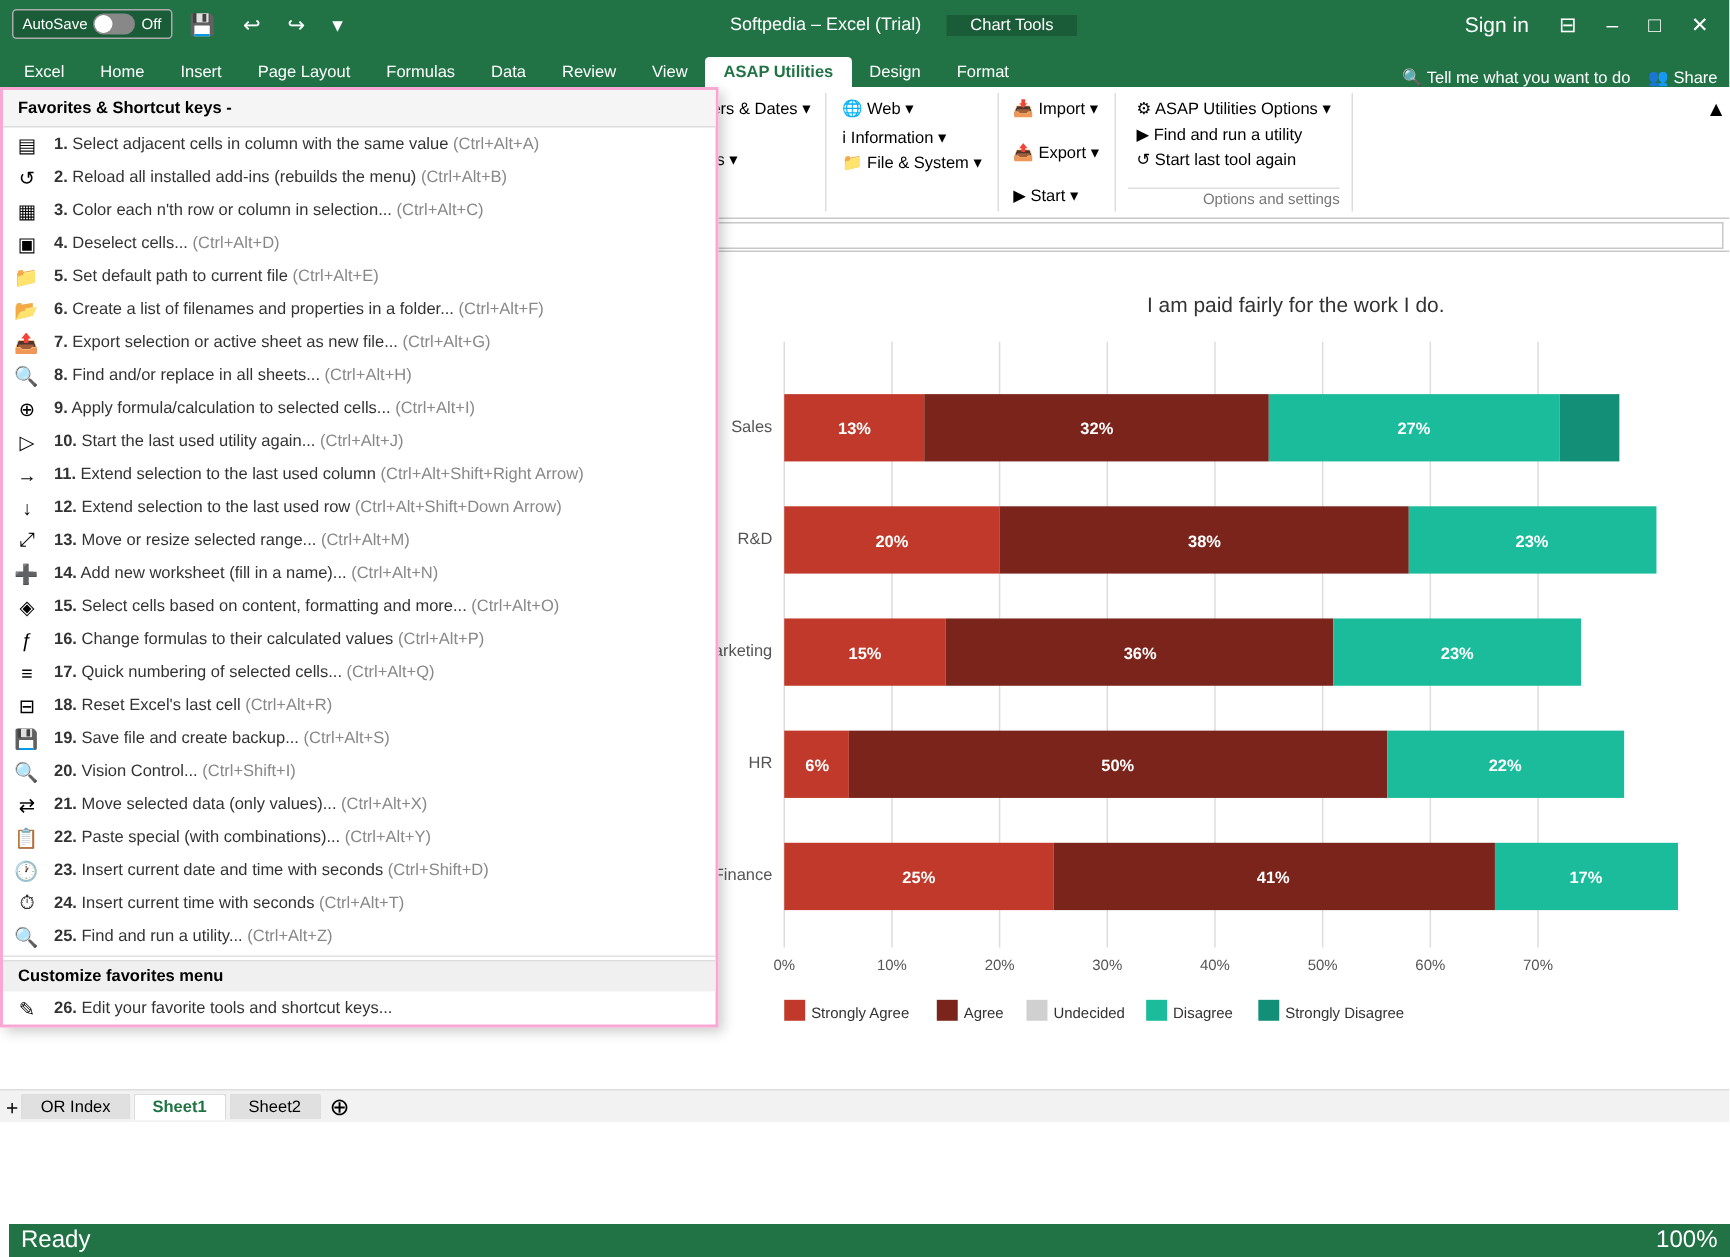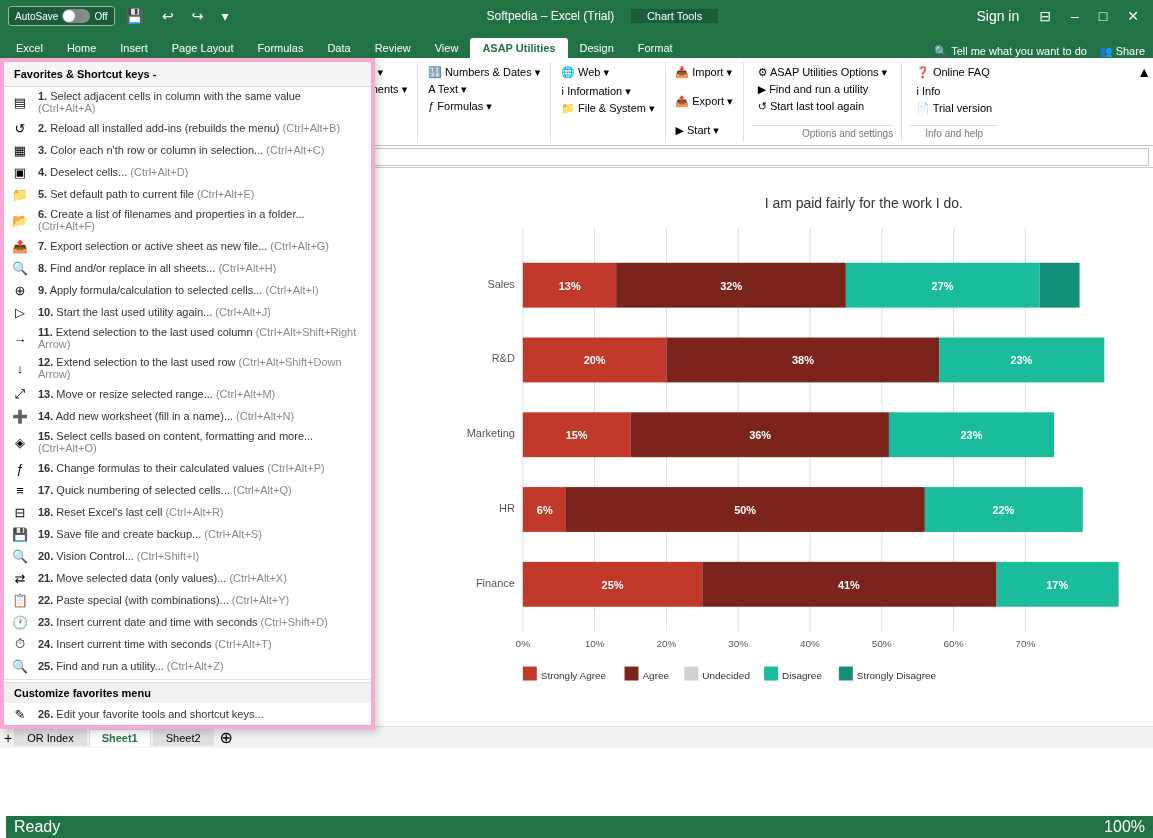--- a/index.html
+++ b/index.html
@@ -78,23 +78,23 @@
       font-size: 11px;
       padding: 1px 4px;
       text-align: center;
     }
 
     
     .dropdown-overlay {
       position: absolute;
       top: 58px;
       left: 0;
-      width: 375px;
+      width: 479px;
       background: #fff;
-      border: 4px solid #f9a8d4;
+      border: 2px solid #f9a8d4;
       box-shadow: 3px 3px 8px rgba(0,0,0,0.2);
       z-index: 100;
     }
     .dropdown-header {
       background: #f5f5f5;
       padding: 6px 10px;
       font-weight: 600;
       font-size: 11px;
       border-bottom: 1px solid #ddd;
     }
@@ -272,26 +272,20 @@
     <button class="ribbon-btn">▶ Start ▾</button>
   </div>
 
   <div style="display:flex;flex-direction:column;padding:2px 8px;border-right:1px solid #ddd;min-width:140px;">
     <button class="ribbon-btn">⚙ ASAP Utilities Options ▾</button>
     <button class="ribbon-btn">▶ Find and run a utility</button>
     <button class="ribbon-btn">↺ Start last tool again</button>
     <div style="font-size:10px;color:#777;border-top:1px solid #ddd;width:100%;text-align:right;padding-top:2px;margin-top:auto;">Options and settings</div>
   </div>
 
-  <div style="display:flex;flex-direction:column;padding:2px 8px;">
-    <button class="ribbon-btn">❓ Online FAQ</button>
-    <button class="ribbon-btn">ℹ Info</button>
-    <button class="ribbon-btn">📄 Trial version</button>
-    <div style="font-size:10px;color:#777;border-top:1px solid #ddd;width:100%;text-align:center;padding-top:2px;margin-top:auto;">Info and help</div>
-  </div>
 
   <div style="margin-left:auto;display:flex;align-items:flex-start;padding:2px;">
     <button style="border:none;background:none;cursor:pointer;font-size:14px;">▲</button>
   </div>
 </div>
 
 <div class="formula-area">
   <input class="name-box" value="E4" style="">
   <span style="padding:0 6px;color:#888;">fx</span>
   <div style="flex:1;border:1px solid #c8c8c8;height:18px;"></div>

